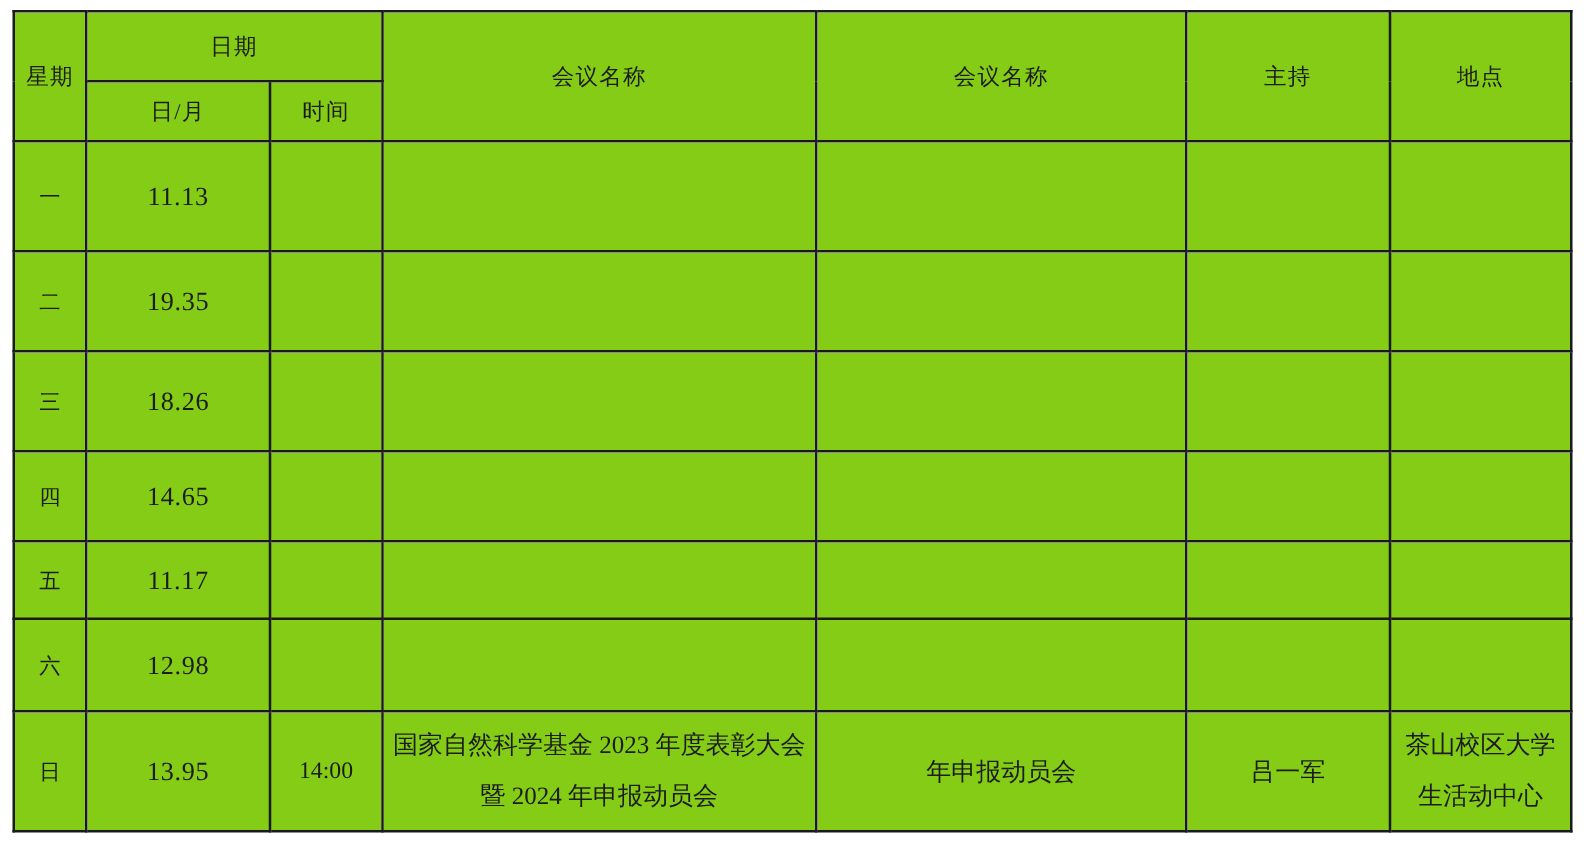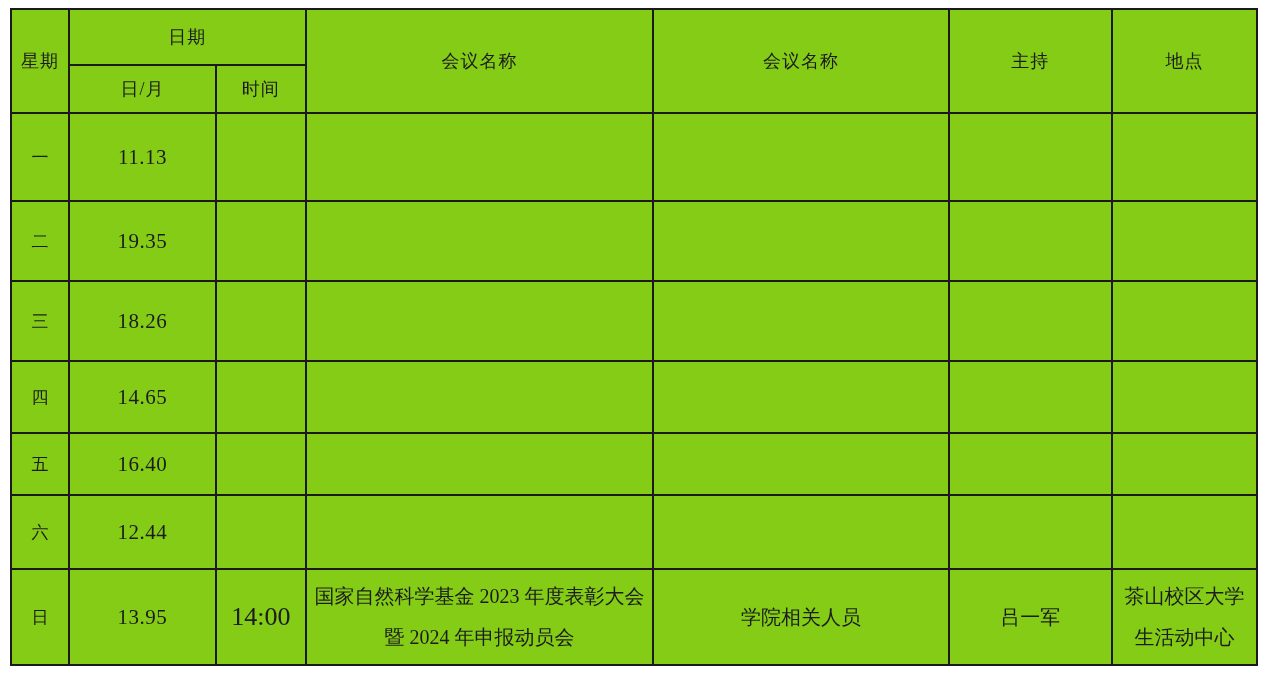--- a/index.html
+++ b/index.html
@@ -48,21 +48,21 @@
   tr.row-2 { height: 80px; }
   tr.row-3 { height: 80px; }
   tr.row-4 { height: 72px; }
   tr.row-5 { height: 62px; }
   tr.row-6 { height: 74px; }
   tr.row-7 { height: auto; }
 
   .hdr-text   { font-size: 18px; letter-spacing: 1px; }
   .week-text  { font-size: 17px; }
   .date-text  { font-size: 21px; letter-spacing: 0.5px; margin-top: 31px; }
-  .time-text  { font-size: 26px; }
+  .time-text  { font-size: 19px; }
   .body-text  { font-size: 20px; }
   td.meeting-cell  { padding: 2px 6px; font-family: Liberation Serif, serif; }
   td.meeting-cell .body-text,
   td.location-cell .body-text {
     display: inline-block;
     line-height: 2.05;
   }
   td.location-cell { padding: 2px 8px; }
 </style>
 </head>
@@ -125,40 +125,40 @@
         <td><span class="week-text">四</span></td>
         <td><span class="date-text">14.65</span></td>
         <td><span class="time-text"></span></td>
         <td class="meeting-cell"><span class="body-text"></span></td>
         <td><span class="body-text"></span></td>
         <td><span class="body-text"></span></td>
         <td class="location-cell"><span class="body-text"></span></td>
       </tr>
       <tr class="row-5">
         <td><span class="week-text">五</span></td>
-        <td><span class="date-text">16.40</span></td>
+        <td><span class="date-text">11.17</span></td>
         <td><span class="time-text"></span></td>
         <td class="meeting-cell"><span class="body-text"></span></td>
         <td><span class="body-text"></span></td>
         <td><span class="body-text"></span></td>
         <td class="location-cell"><span class="body-text"></span></td>
       </tr>
       <tr class="row-6">
         <td><span class="week-text">六</span></td>
-        <td><span class="date-text">12.44</span></td>
+        <td><span class="date-text">12.98</span></td>
         <td><span class="time-text"></span></td>
         <td class="meeting-cell"><span class="body-text"></span></td>
         <td><span class="body-text"></span></td>
         <td><span class="body-text"></span></td>
         <td class="location-cell"><span class="body-text"></span></td>
       </tr>
       <tr class="row-7">
         <td><span class="week-text">日</span></td>
         <td><span class="date-text">13.95</span></td>
         <td><span class="time-text">14:00</span></td>
         <td class="meeting-cell"><span class="body-text">国家自然科学基金 2023 年度表彰大会暨 2024 年申报动员会</span></td>
-        <td><span class="body-text">学院相关人员</span></td>
+        <td><span class="body-text">年申报动员会</span></td>
         <td><span class="body-text">吕一军</span></td>
         <td class="location-cell"><span class="body-text">茶山校区大学生活动中心</span></td>
       </tr>
     </tbody>
   </table>
 </div>
 
 </body></html>

